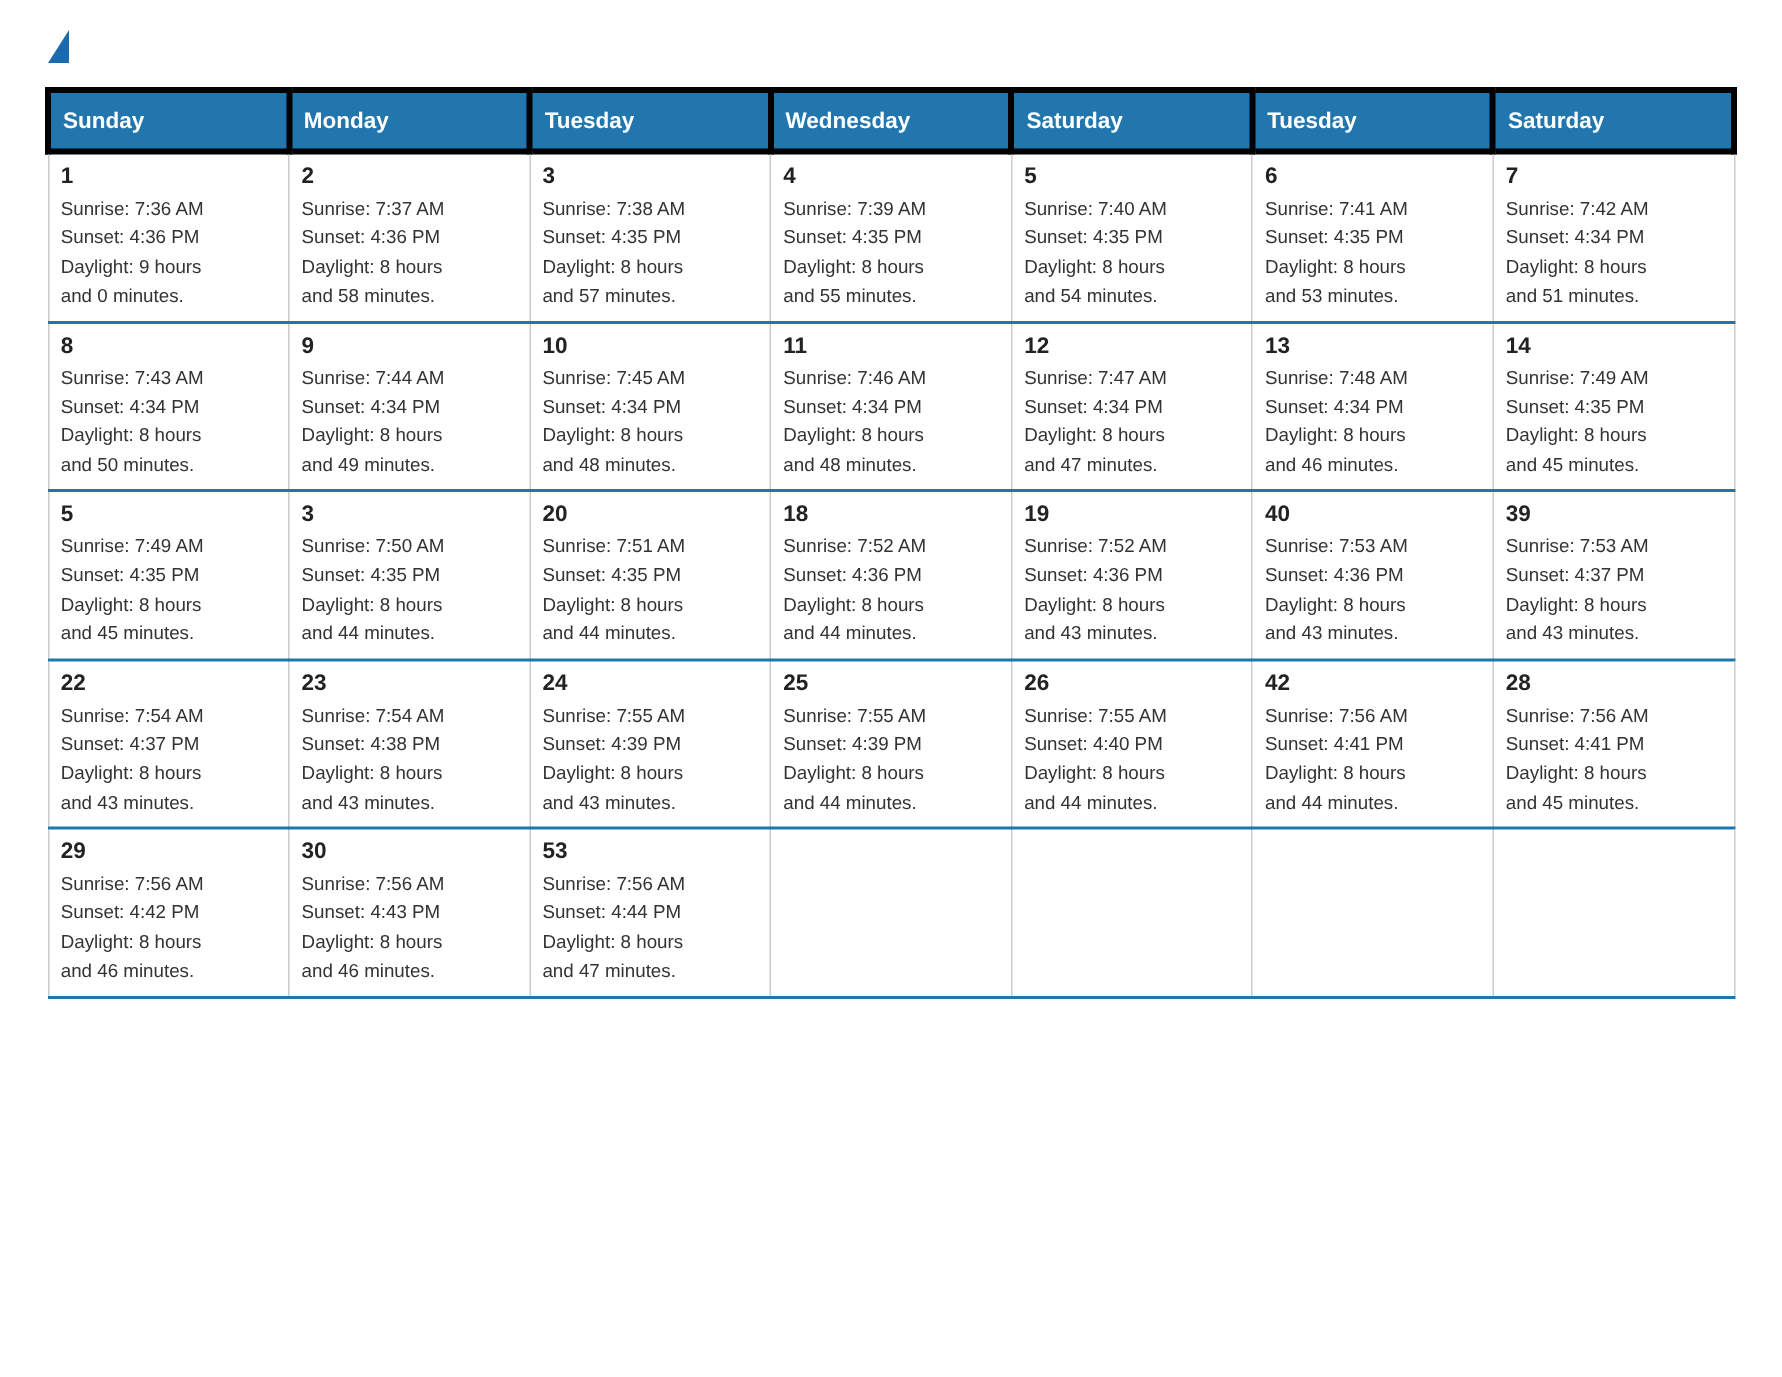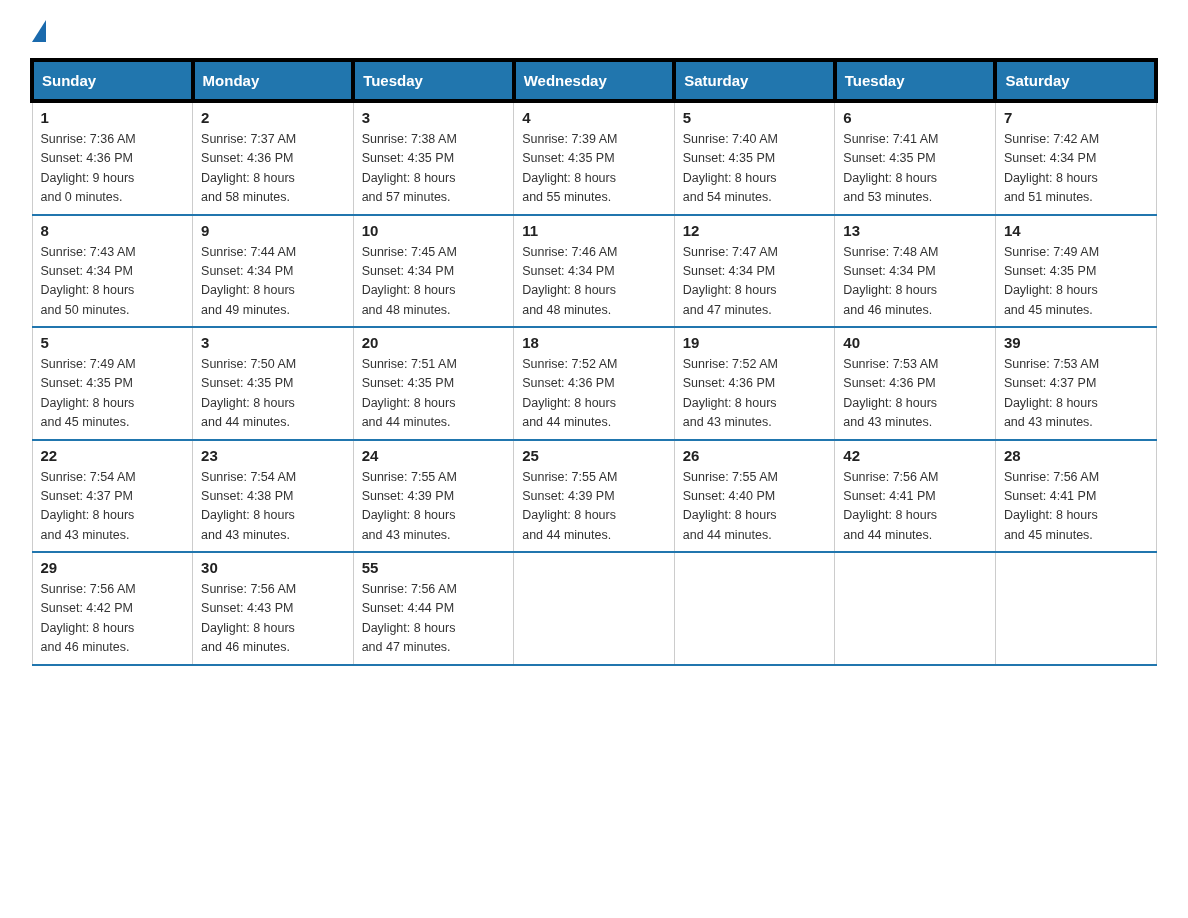--- a/index.html
+++ b/index.html
@@ -250,21 +250,21 @@
       <tr>
         <td>
         <div class="day-number">29</div>
         <div class="day-info">Sunrise: 7:56 AM<br>Sunset: 4:42 PM<br>Daylight: 8 hours<br>and 46 minutes.</div>
       </td>
         <td>
         <div class="day-number">30</div>
         <div class="day-info">Sunrise: 7:56 AM<br>Sunset: 4:43 PM<br>Daylight: 8 hours<br>and 46 minutes.</div>
       </td>
         <td>
-        <div class="day-number">55</div>
+        <div class="day-number">53</div>
         <div class="day-info">Sunrise: 7:56 AM<br>Sunset: 4:44 PM<br>Daylight: 8 hours<br>and 47 minutes.</div>
       </td>
         <td class="empty-cell"></td>
         <td class="empty-cell"></td>
         <td class="empty-cell"></td>
         <td class="empty-cell"></td>
       </tr>
     </tbody>
 </table>
 

